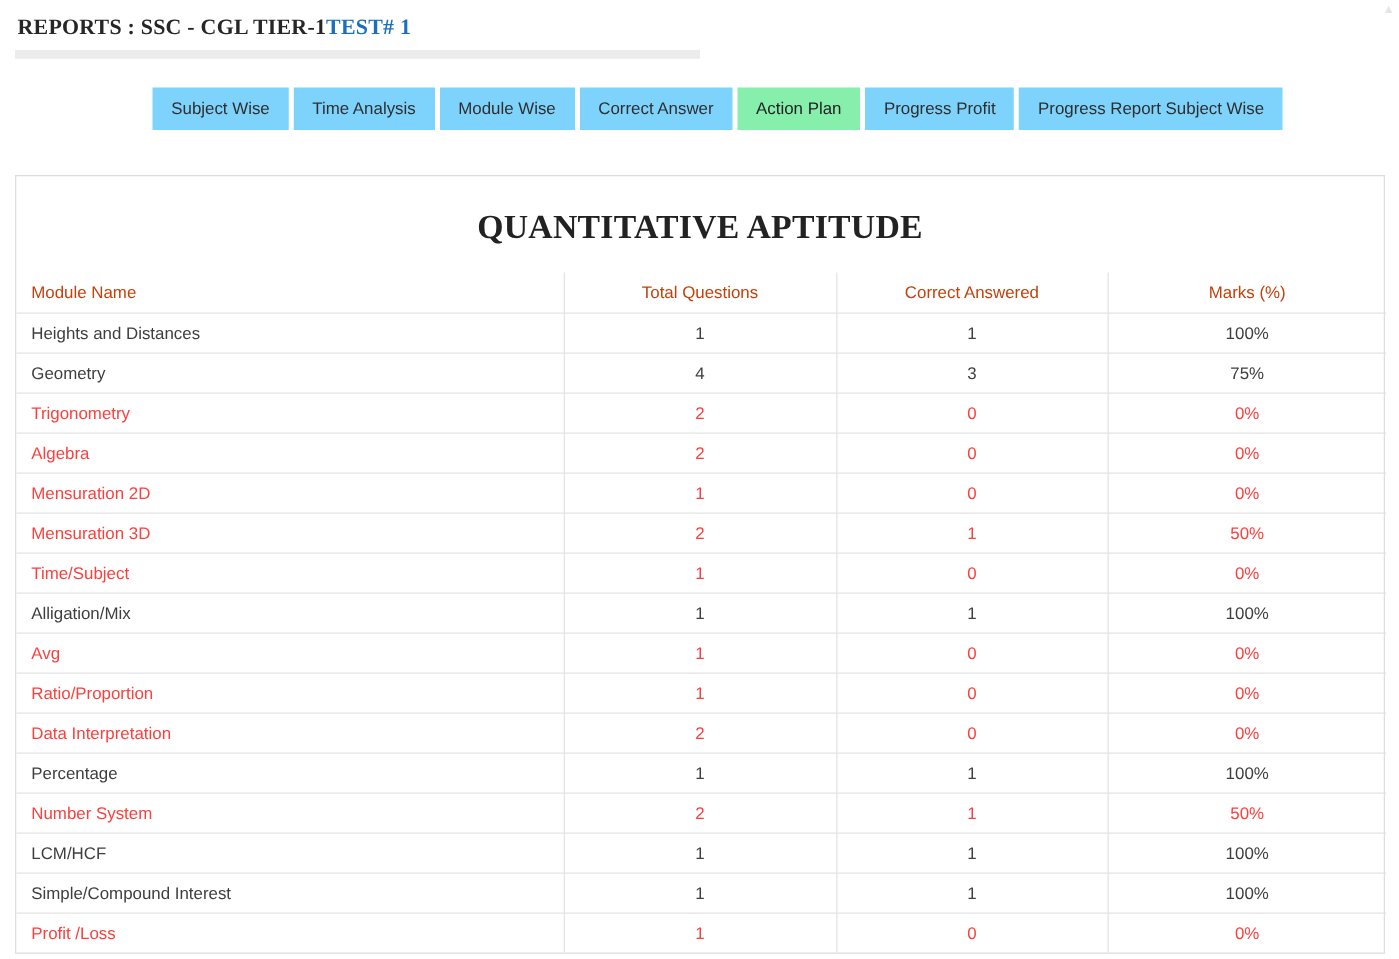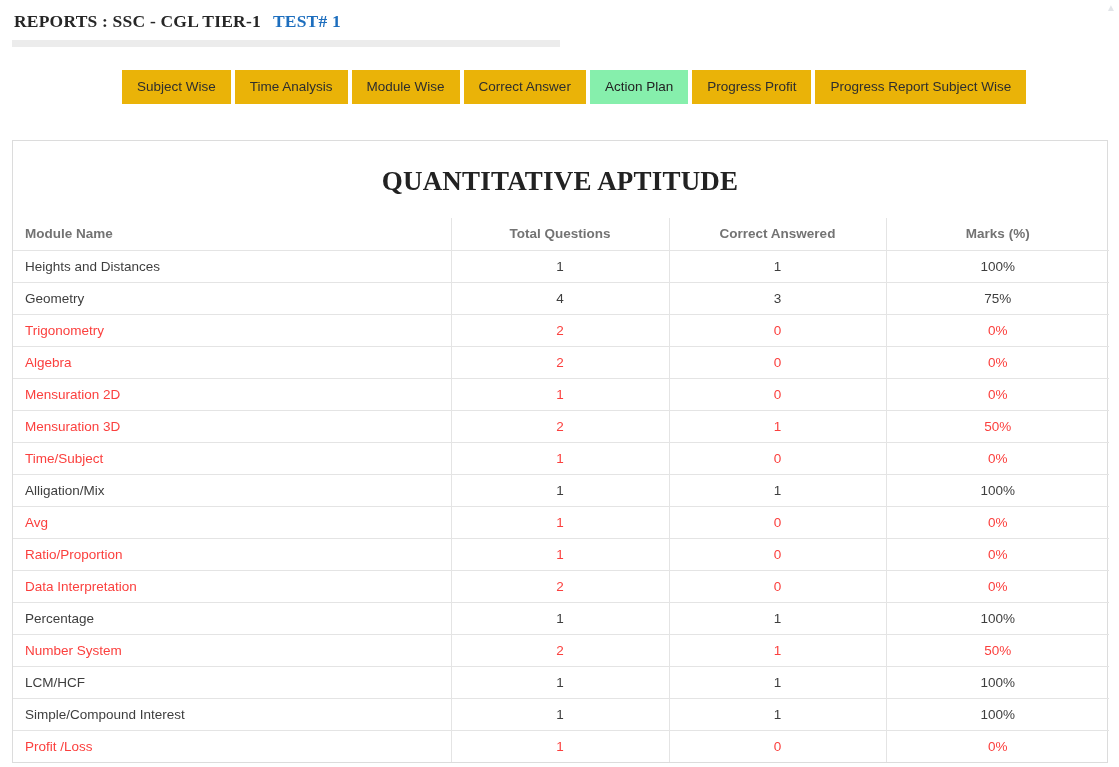--- a/index.html
+++ b/index.html
@@ -2,21 +2,21 @@
 <html><head>
 <meta charset="utf-8">
 <style>
   * { margin: 0; padding: 0; box-sizing: border-box; }
   html, body { width: 1119px; height: 767px; overflow: hidden; background: #ffffff; }
   body { font-family: "Liberation Sans", sans-serif; position: relative; }
 
   
   .page-header {
     position: absolute; left: 14px; top: 11px;
-    display: flex; align-items: baseline; gap: 12px;
+    display: flex; align-items: baseline; 
     font-family: "Liberation Serif", serif; font-weight: bold;
     font-size: 17.5px; letter-spacing: 0.2px;
   }
   .page-header .report-title { color: #262626; }
   .page-header .test-link { color: #1d6ebe; cursor: pointer; }
 
   .header-rule {
     position: absolute; left: 12px; top: 40px;
     width: 548px; height: 7px; background: #ececec;
   }
@@ -28,21 +28,21 @@
     color: #d9dde2; font-size: 10px; line-height: 16px; text-align: center;
     opacity: 0.75; cursor: pointer;
   }
 
   
   .tabs {
     position: absolute; left: 122px; top: 70px;
     display: flex; gap: 4px;
   }
   .tab {
-    background: #eab308; color: #2e2e2e;
+    background: #7dd3fc; color: #2e2e2e;
     font-size: 13.5px; line-height: 34px; height: 34px;
     padding: 0 15px; white-space: nowrap; cursor: pointer;
   }
   .tab.active { background: #86efac; color: #222222; }
 
   
   .report-card {
     position: absolute; left: 12px; top: 140px; width: 1096px;
     border: 1px solid #dcdcdc; background: #ffffff;
   }
@@ -51,21 +51,21 @@
     font-family: "Liberation Serif", serif; font-weight: bold;
     font-size: 27px; color: #222222; letter-spacing: 0.2px;
   }
   table.module-table {
     width: 100%; border-collapse: collapse; border: hidden;
     font-size: 13.5px; color: #3e3e3e; table-layout: fixed;
   }
   .module-table th, .module-table td {
     border: 1px solid #e4e4e4; height: 32px; font-weight: normal;
   }
-  .module-table th { color: #737373; font-weight: bold; }
+  .module-table th { color: #c2410c; font-weight: normal; }
   .col-module { text-align: left; padding-left: 12px; }
   .col-num { text-align: center; }
   th.col-module { width: 438px; }
   th.col-tq { width: 218px; }
   th.col-ca { width: 217px; }
   th.col-mk { width: 223px; }
   tr.weak td { color: #fb403e; }
 </style>
 </head>
 <body>

